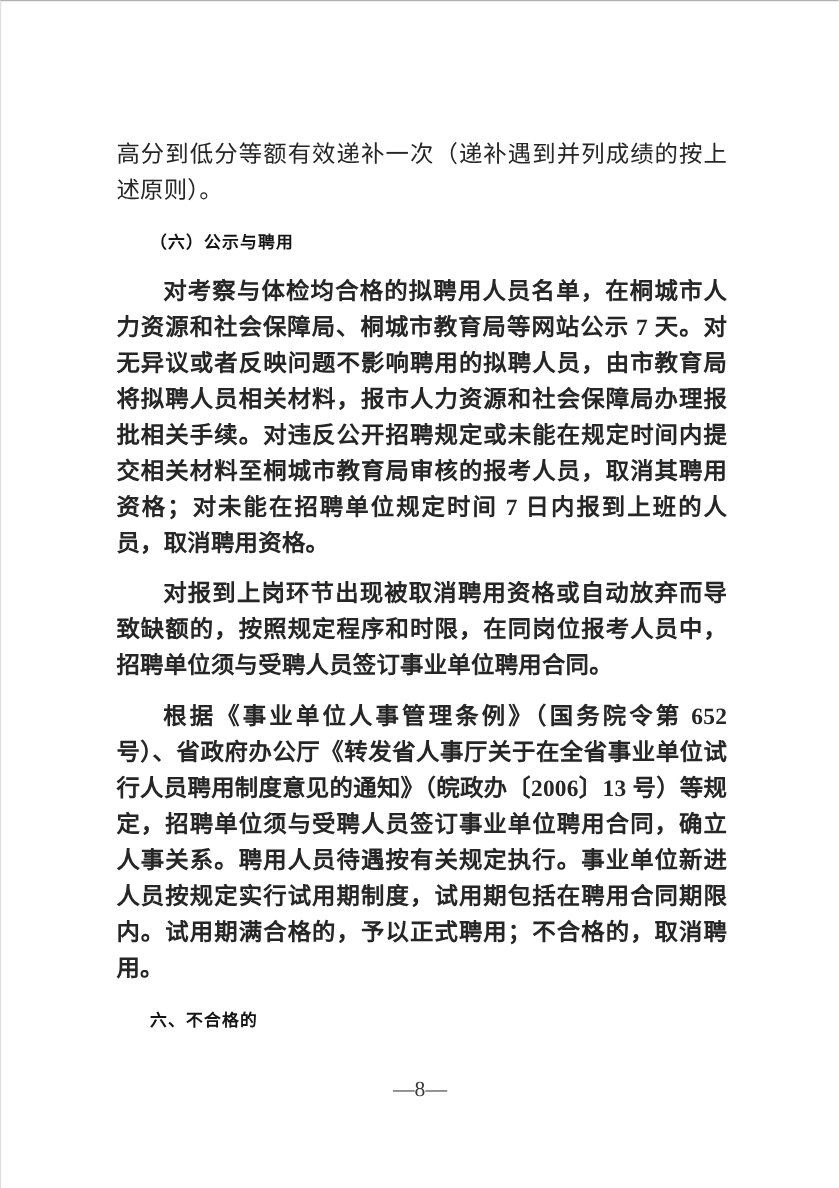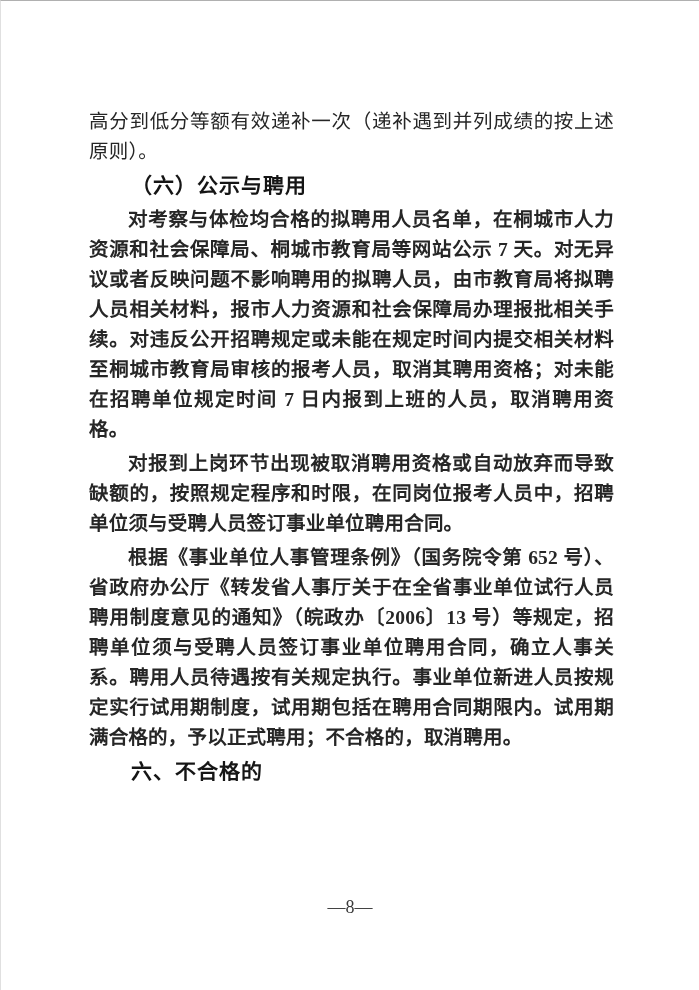--- a/index.html
+++ b/index.html
@@ -24,31 +24,31 @@
     width: 533px;
     color: #262626;
     font-family: "Liberation Serif", "DejaVu Serif", serif;
     font-size: 19.5px;
     line-height: 30px;
     text-align: justify;
     text-justify: inter-ideograph;
     letter-spacing: 0.2px;
   }
   .doc-body p {
-    margin: 4px;
+    margin: 12px;
     padding: 0;
   }
   .doc-body p.indent {
     text-indent: 2em;
     font-weight: bold;
   }
   .doc-body p.heading {
     font-family: Liberation Sans, sans-serif;
     font-weight: bold;
-    font-size: 21px;
+    font-size: 14px;
     color: #151515;
     letter-spacing: 1px;
   }
   .page-number {
     position: absolute;
     left: 0;
     top: 893px;
     width: 100%;
     text-align: center;
     font-family: "Liberation Serif", "DejaVu Serif", serif;

